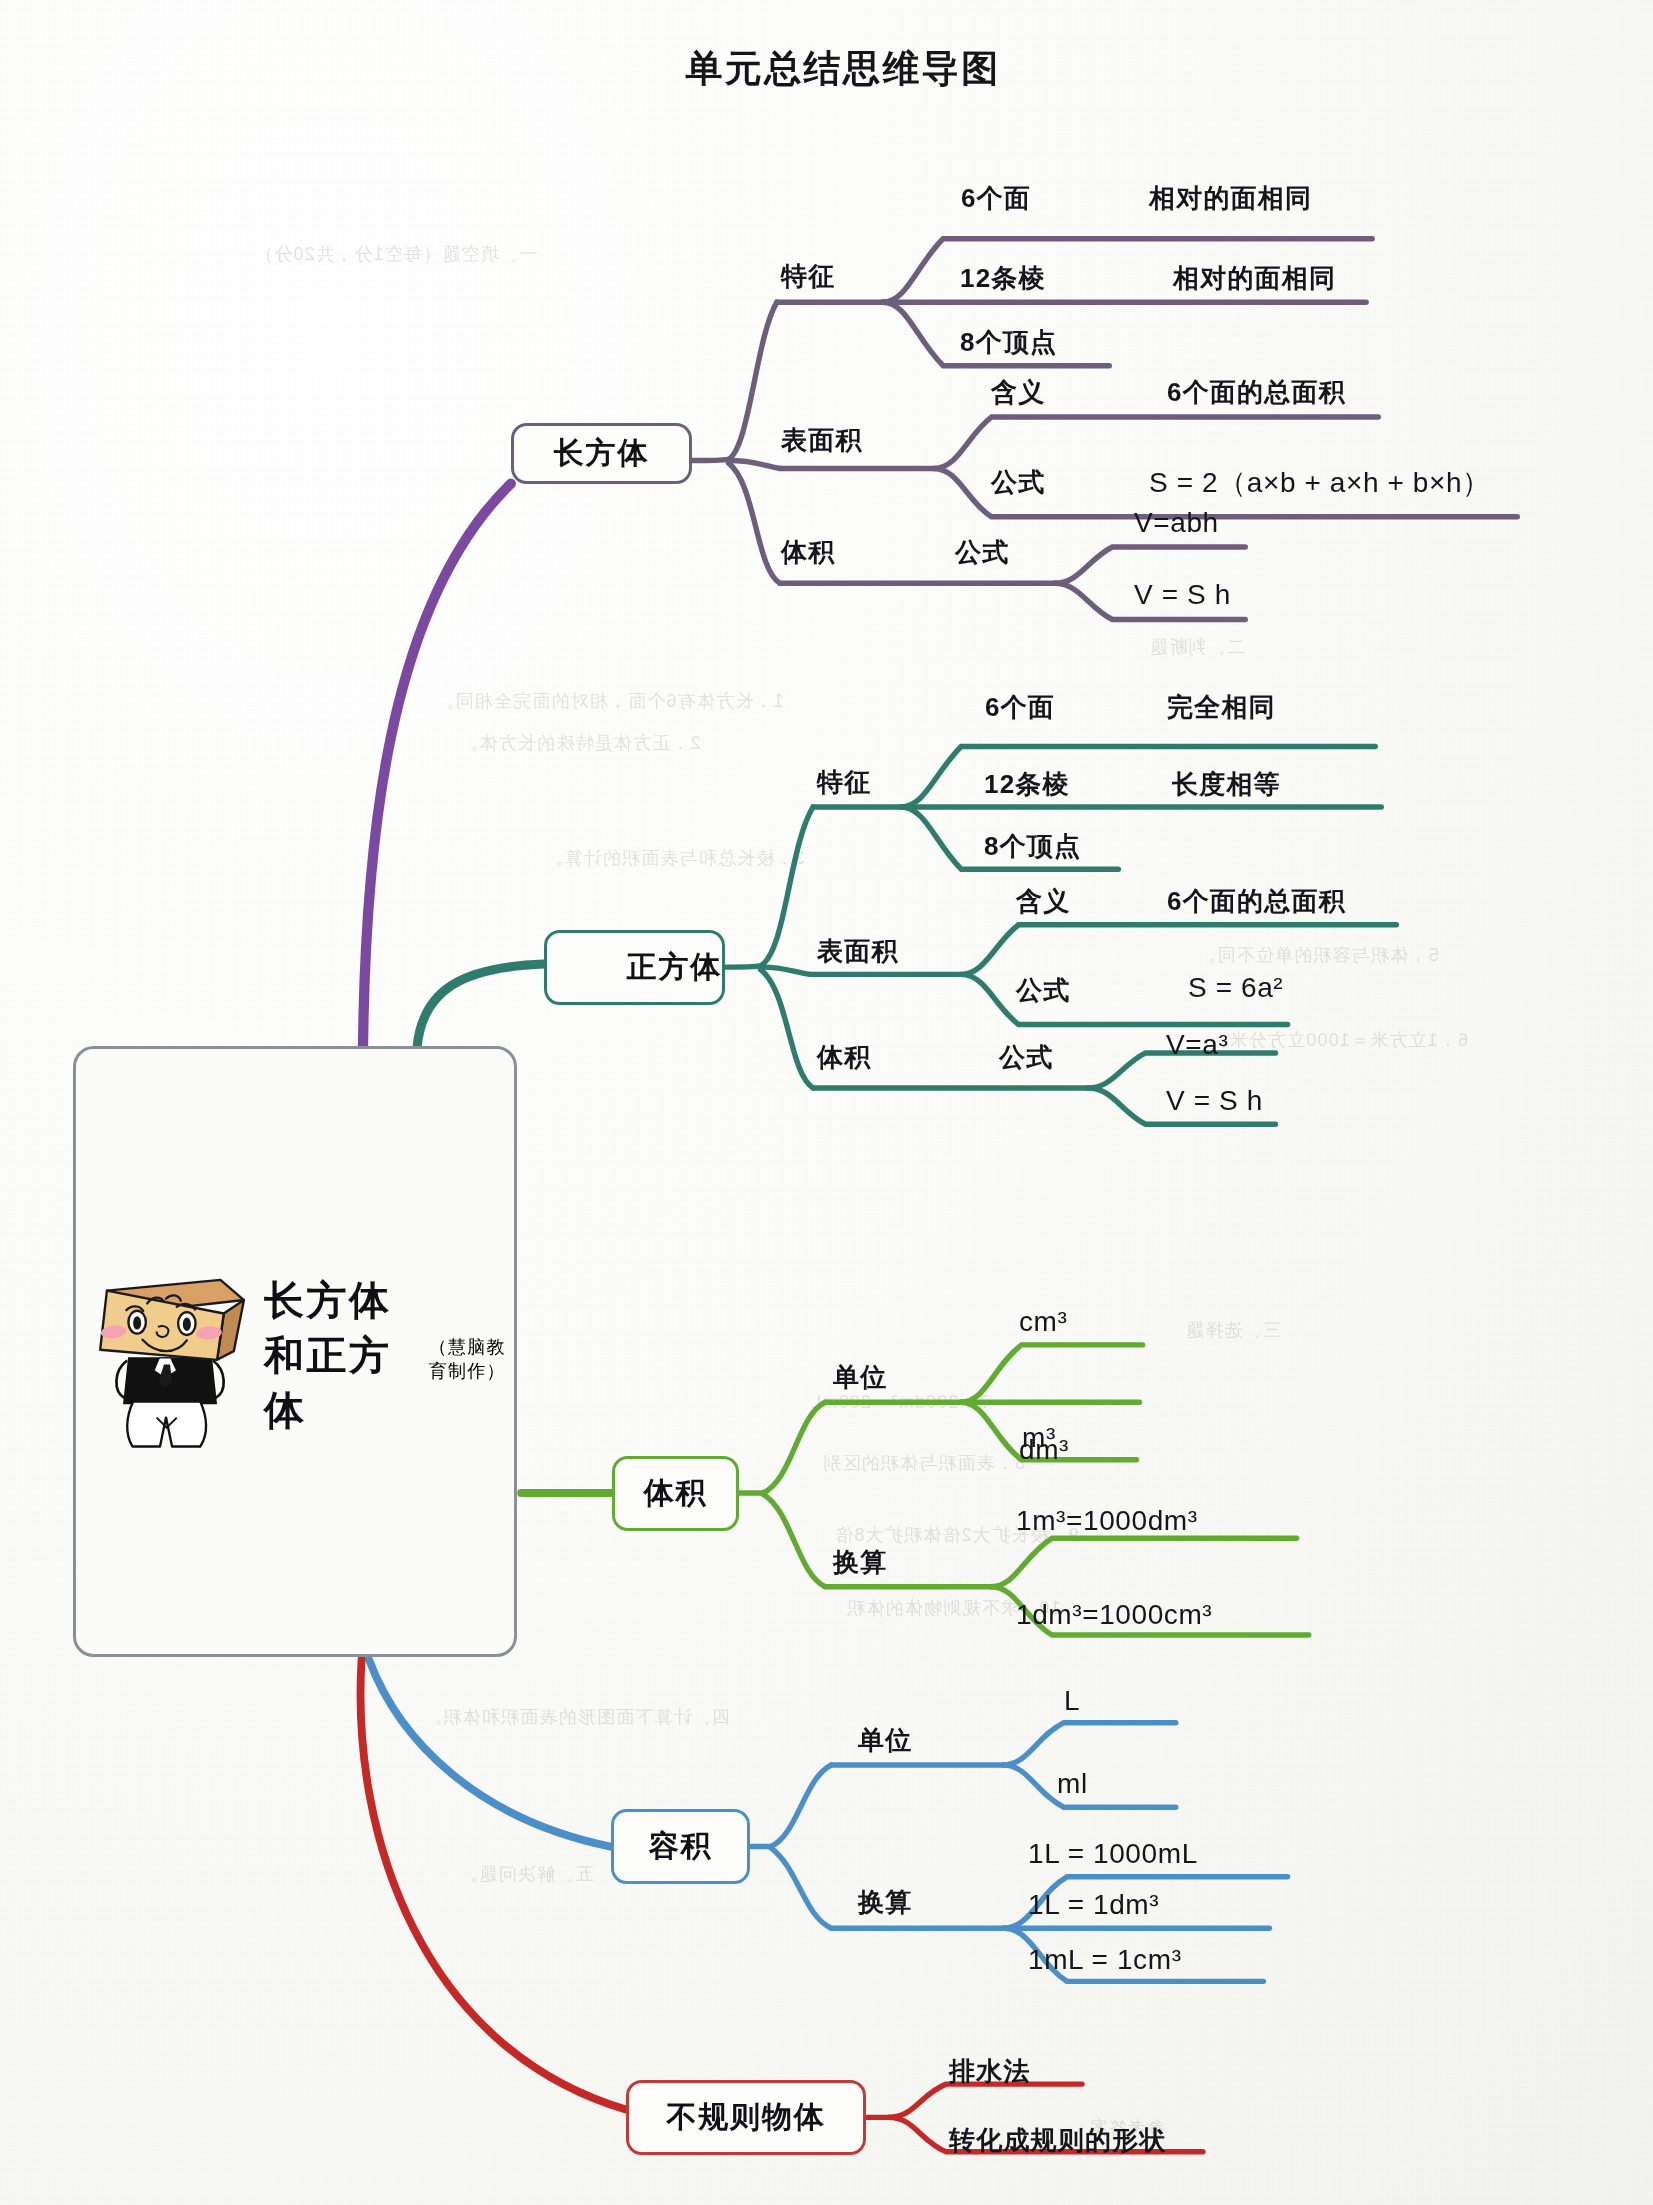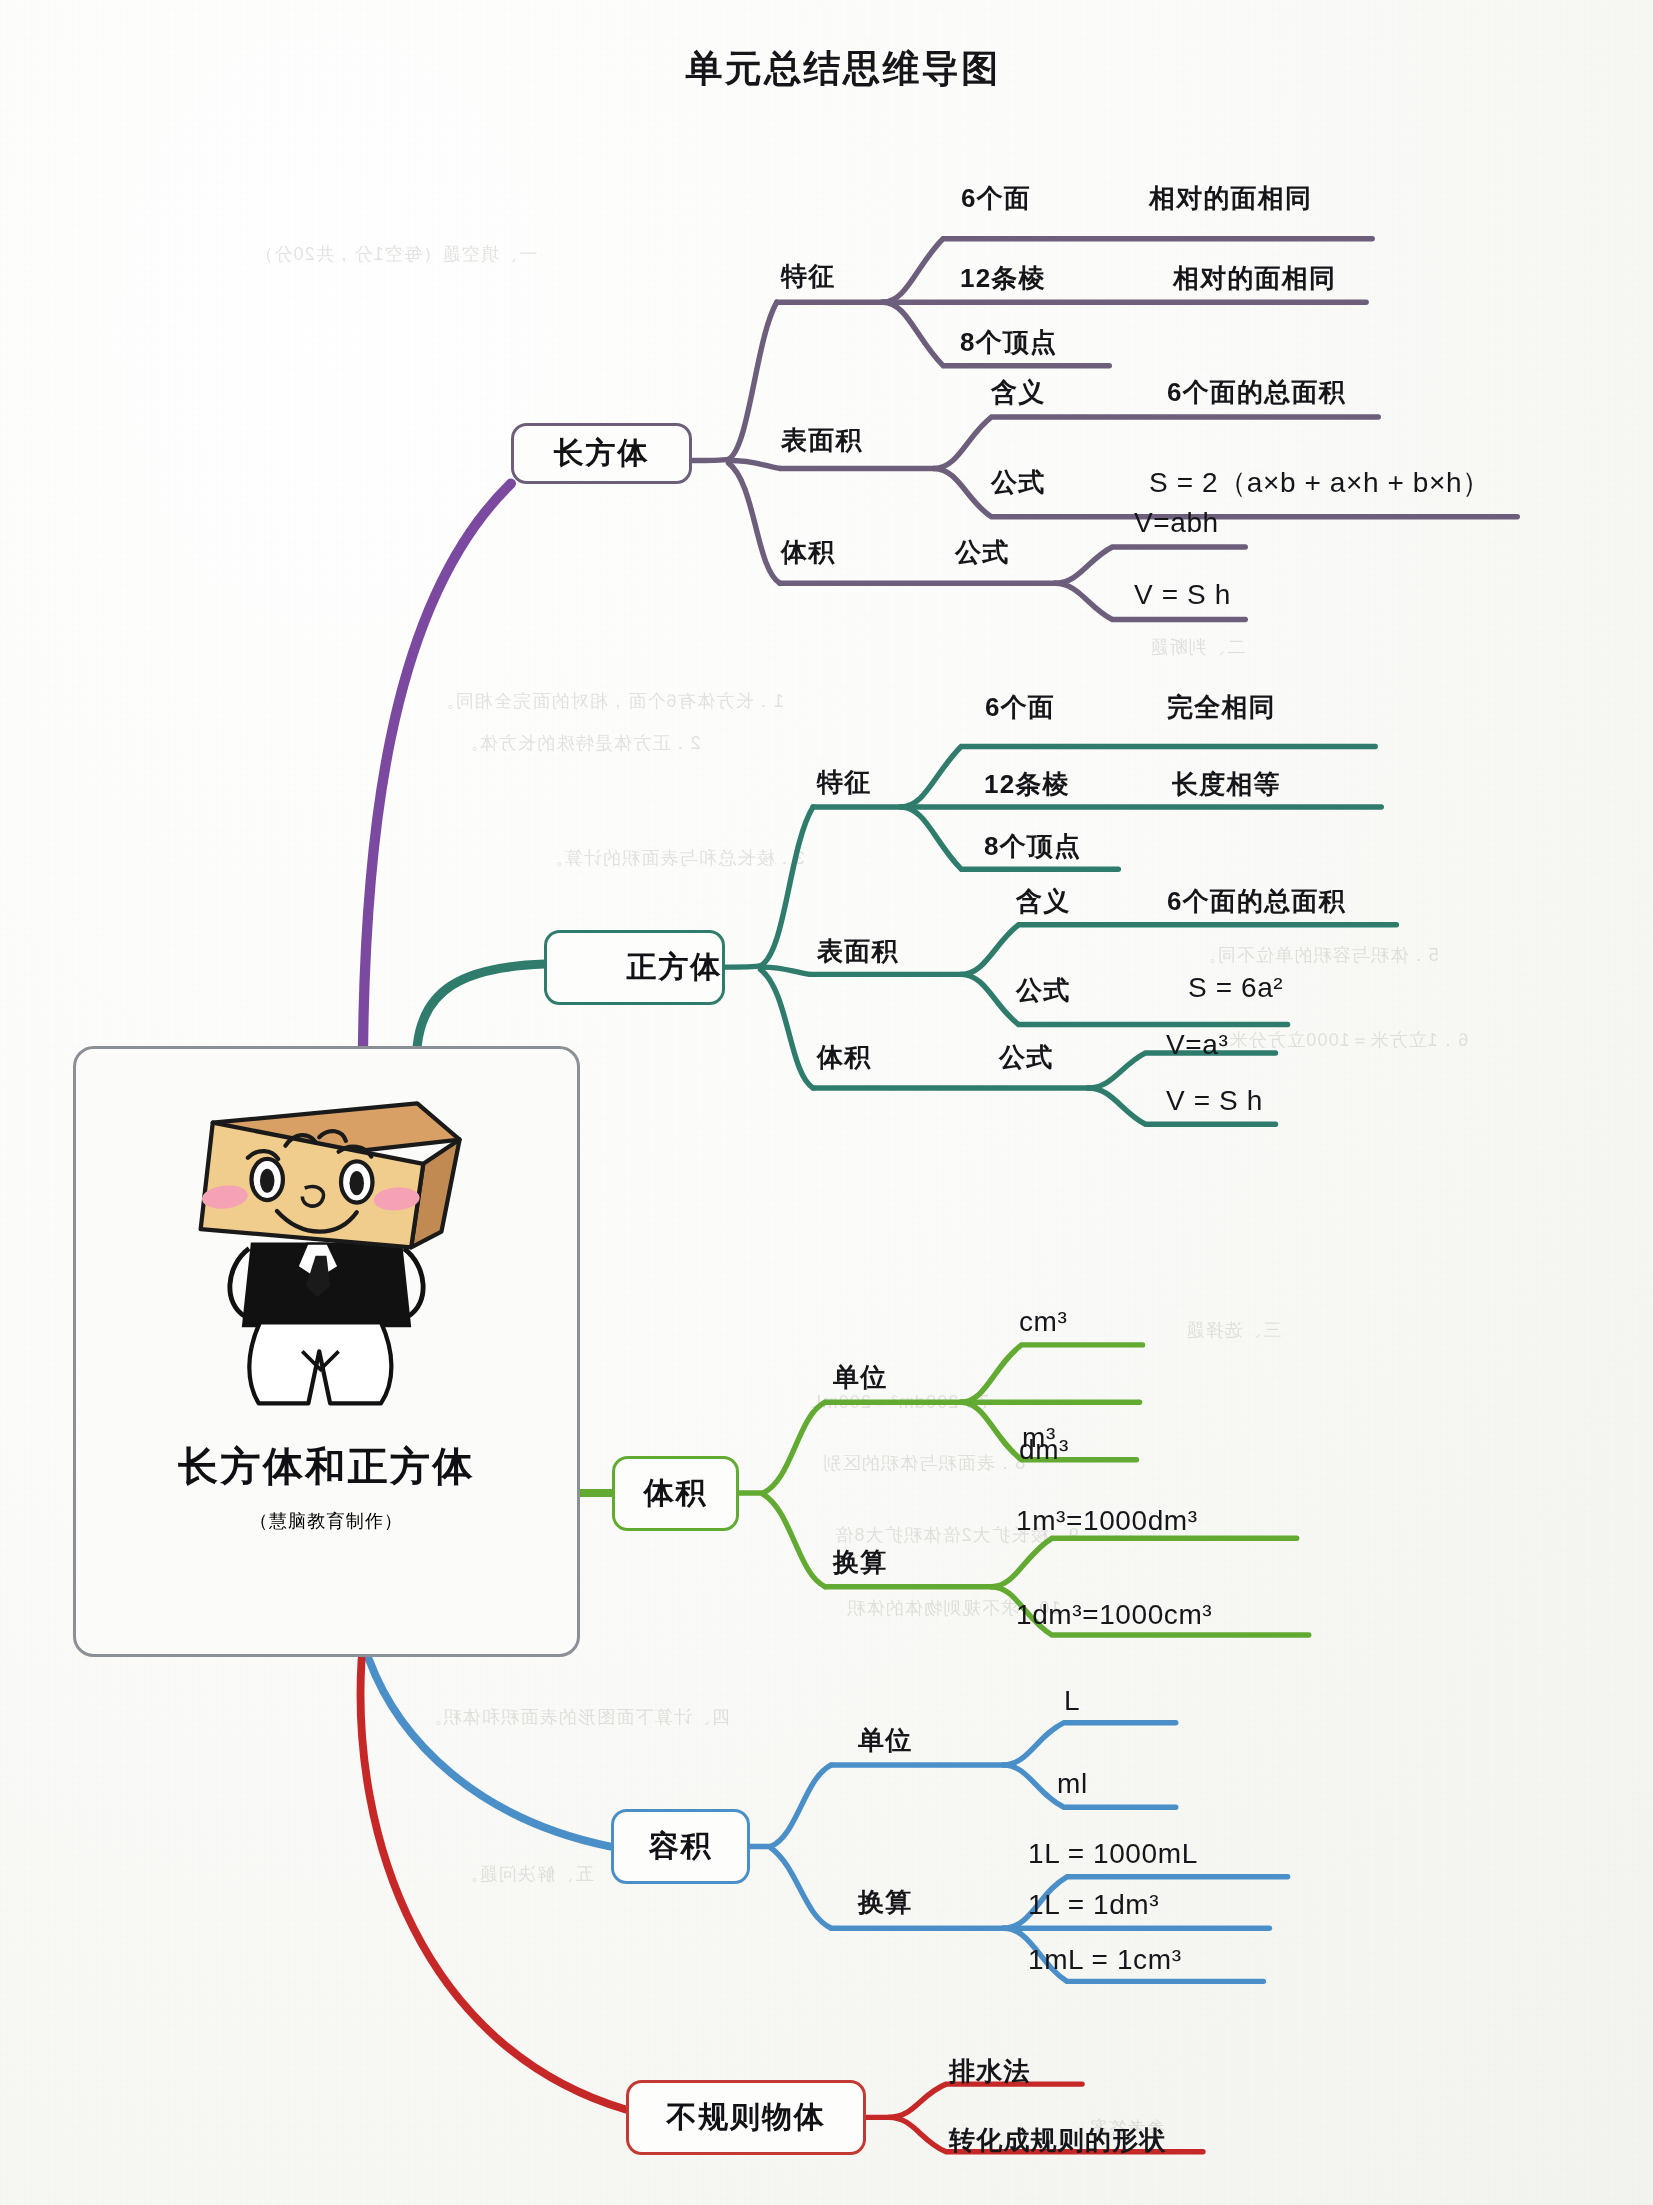--- a/index.html
+++ b/index.html
@@ -43,23 +43,23 @@
     background:#fdfdfc;border-radius:15.7px;
     font-weight:bold;color:#121216;letter-spacing:1.8px;
   }
   .n-l2{font-size:30px;border:3px solid #6d5f7c;}
   .n-green{border-color:#2f7c6d;justify-content:flex-end;}
   .n-lime{border-color:#63aa33;}
   .n-blue{border-color:#4b8fc9;}
   .n-red{border-color:#c23a33;}
 
   #center{
-    position:absolute;left:73px;top:1046px;width:507px;height:611px;
+    position:absolute;left:73px;top:1046px;width:444px;height:611px;
     background:#fbfbf9;border:3.6px solid #8b8f96;border-radius:20.6px;
-    box-sizing:border-box;display:flex;flex-direction:column;
+    box-sizing:border-box;display:flex;flex-direction:row;
     align-items:center;justify-content:flex-start;
   }
   #center-title{
     font-size:40px;font-weight:bold;color:#101014;letter-spacing:2.4px;margin-top:8.5px;
   }
   #center-sub{
     font-size:18px;color:#000000;letter-spacing:1.2px;margin-top:15.7px;
   }
   .lbl{
     position:absolute;white-space:nowrap;color:#16161a;

